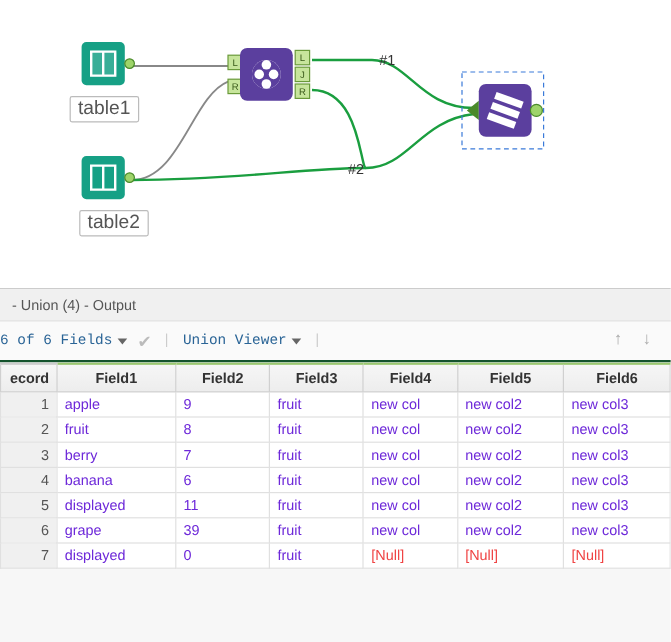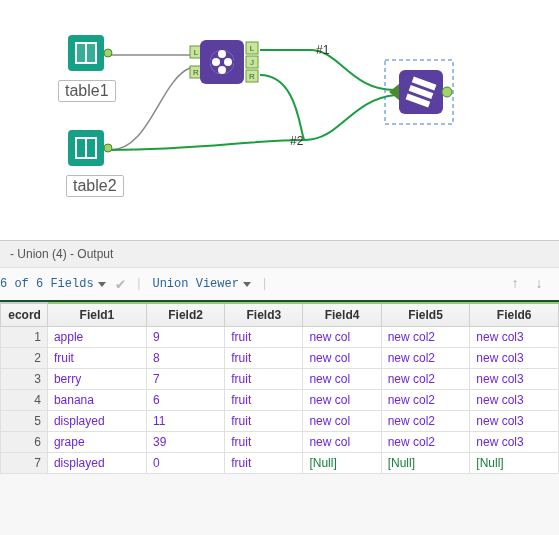--- a/index.html
+++ b/index.html
@@ -90,21 +90,21 @@
     white-space:nowrap;
     overflow:hidden;
     text-overflow:ellipsis;
   }
   .grid td.rownum {
     background:#f0f0f0;
     text-align:right;
     color:#555;
     width:45px;
   }
-  .grid td.null { color:#15803d; font-style: normal; }
+  .grid td.null { color:#ef4444; font-style: normal; }
   .sep { color:#ccc; }
 </style>
 </head>
 <body>
 
 <div class="canvas">
   <svg width="559" height="240">
 
     <path d="M110 55 C150 55 160 55 190 55" stroke="#888" stroke-width="1.5" fill="none"></path>
     <path d="M110 150 C150 150 160 80 190 68" stroke="#888" stroke-width="1.5" fill="none"></path>

